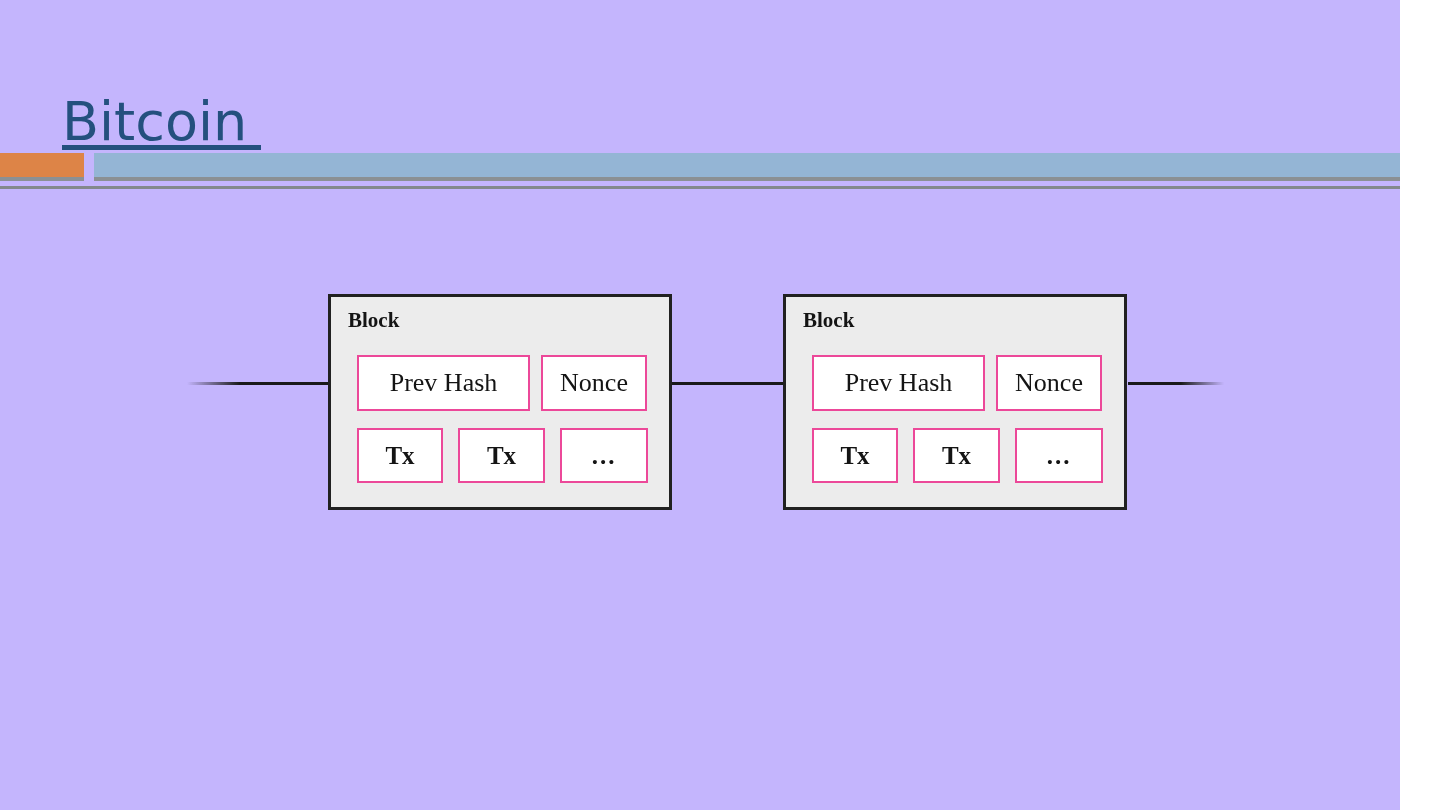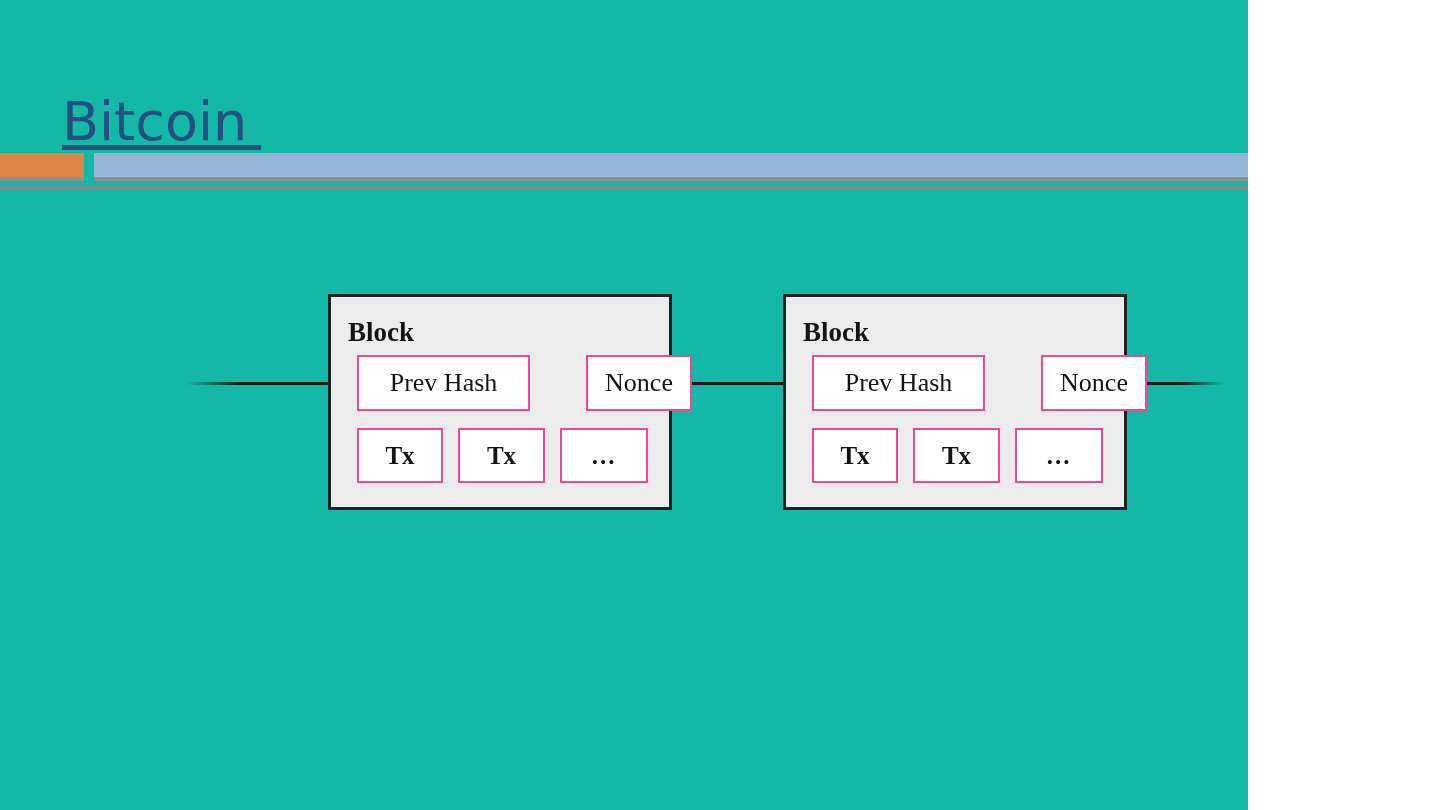--- a/index.html
+++ b/index.html
@@ -2,23 +2,23 @@
 <html><head>
 <meta charset="utf-8">
 <style>
   html, body {
     margin: 0;
     padding: 0;
     background: #ffffff;
   }
   .slide {
     position: relative;
-    width: 1248px;
+    width: 1400px;
     height: 810px;
-    background: #14b8a6;
+    background: #c4b5fd;
     overflow: hidden;
     font-family: "Liberation Sans", sans-serif;
   }
 
   
   .slide-title {
     position: absolute;
     left: 62px;
     top: 99px;
     font-family: "DejaVu Sans", sans-serif;
@@ -80,38 +80,38 @@
     background: #ECECEC;
     border: 3px solid #212121;
     box-sizing: border-box;
   }
   .block-1 { left: 328px; }
   .block-2 { left: 783px; }
 
   .block-label {
     position: absolute;
     left: 17px;
-    top: 20px;
-    font-size: 27px;
+    top: 8px;
+    font-size: 21px;
     font-weight: bold;
     line-height: 30px;
   }
 
   .cell {
     position: absolute;
     background: #ffffff;
     border: 2px solid #ec4899;
     box-sizing: border-box;
     display: flex;
     align-items: center;
     justify-content: center;
     font-size: 26px;
   }
   .cell.prev-hash { left: 26px;  top: 58px;  width: 173px; height: 56px; }
-  .cell.nonce     { left: 210px; top: 58px;  width: 106px; height: 56px; margin-left: 45px; }
+  .cell.nonce     { left: 210px; top: 58px;  width: 106px; height: 56px; }
   .cell.tx-1      { left: 26px;  top: 131px; width: 86px;  height: 55px; font-weight: bold; font-size: 25px; }
   .cell.tx-2      { left: 127px; top: 131px; width: 87px;  height: 55px; font-weight: bold; font-size: 25px; }
   .cell.ellipsis  { left: 229px; top: 131px; width: 88px;  height: 55px; font-weight: bold; font-size: 25px; letter-spacing: 2px; }
 
   .link-line {
     position: absolute;
     top: 382px;
     height: 3px;
     background: #1a1a1a;
   }

